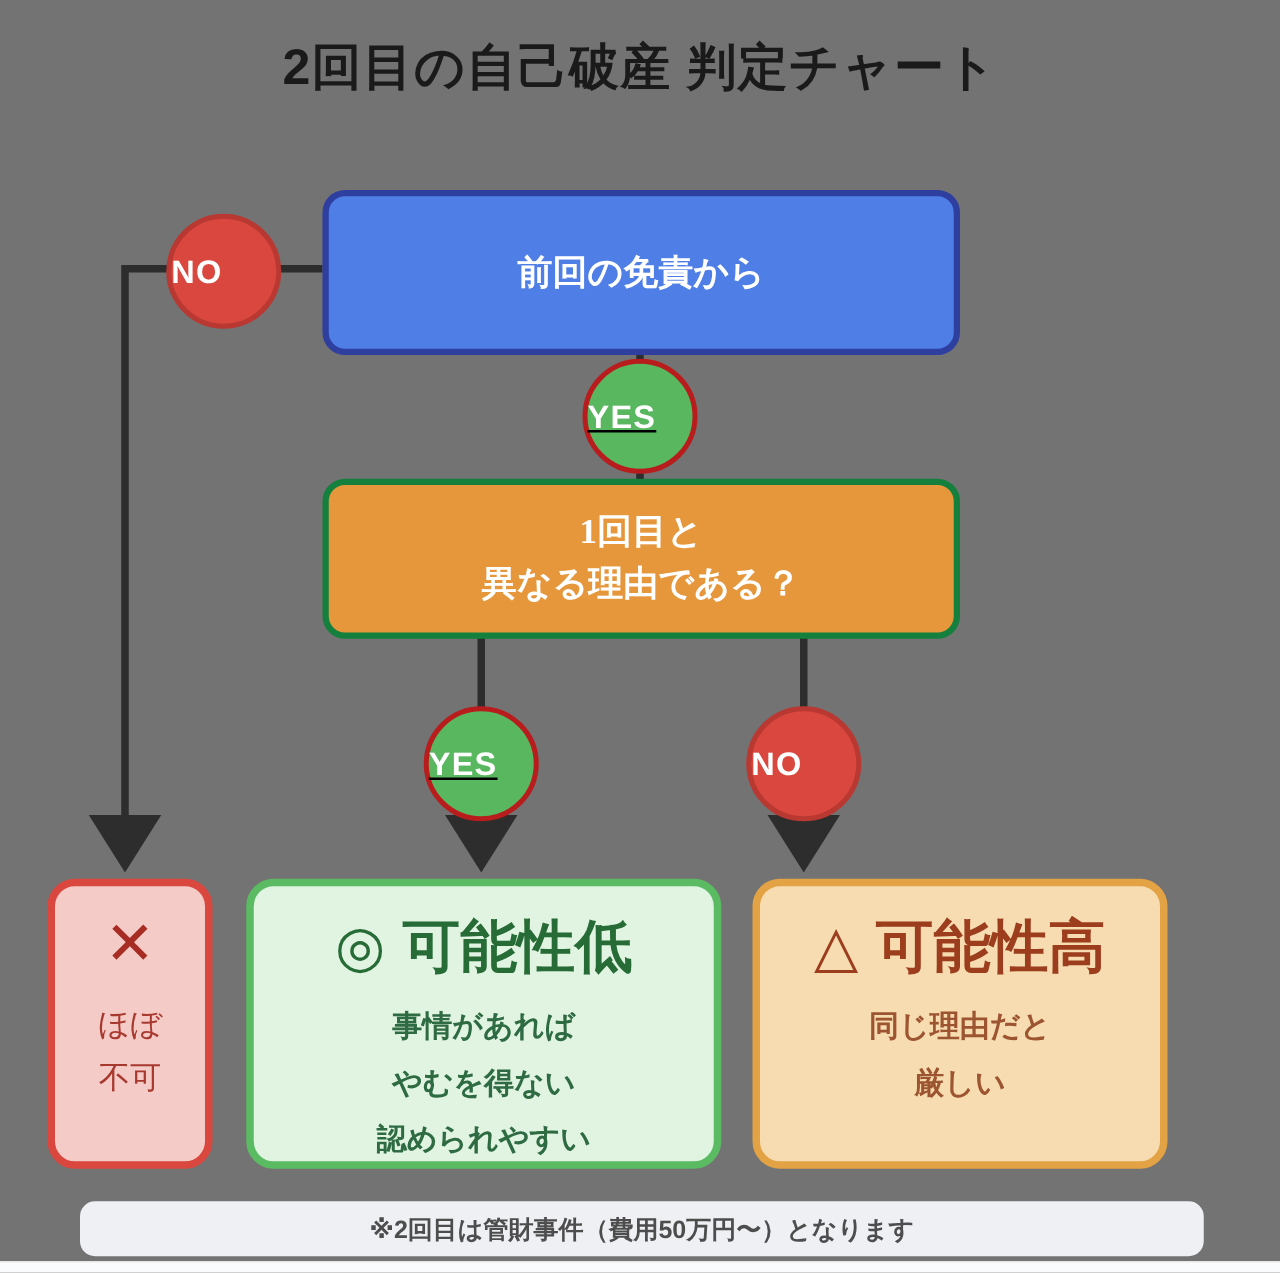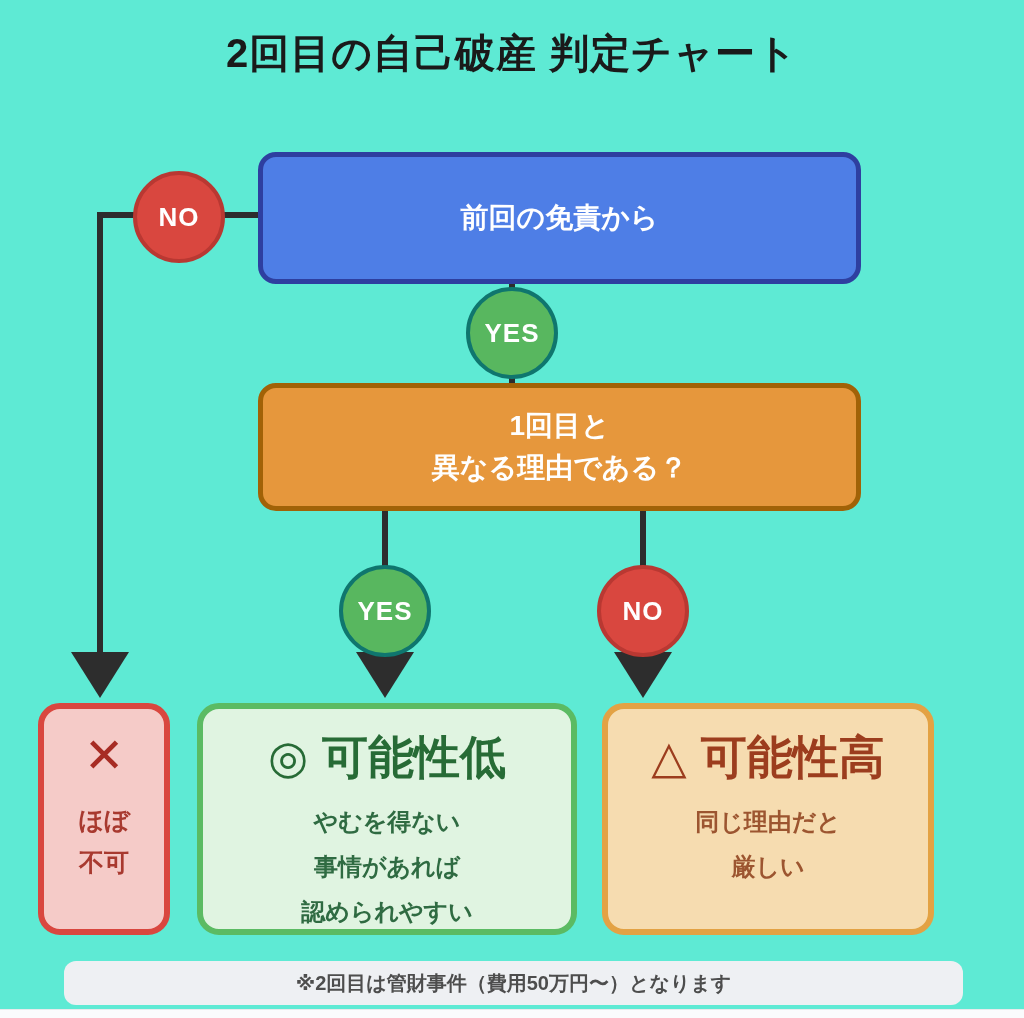--- a/index.html
+++ b/index.html
@@ -1,72 +1,72 @@
 <!DOCTYPE html>
 <html><head>
 <meta charset="utf-8">
 <style>
   html,body{margin:0;padding:0;background:#ffffff;}
   .canvas{
     position:relative;
     width:1024px;height:1018px;
-    background:#5eead4;
+    background:#737373;
     font-family:"Liberation Sans","DejaVu Sans",sans-serif;
     overflow:hidden;
   }
   .title{
     position:absolute;left:0;top:26px;width:1024px;
     margin:0;text-align:center;
     font-size:40px;font-weight:800;color:#1a1a1a;
     letter-spacing:1px;
   }
   
   .line{position:absolute;background:#2d2d2d;z-index:1;}
   .arrow{
     position:absolute;width:0;height:0;z-index:3;
     border-left:29px solid transparent;
     border-right:29px solid transparent;
     border-top:46px solid #2d2d2d;
   }
   
   .qbox{
-    position:absolute;left:258px;width:603px;
+    position:absolute;left:258px;width:510px;
     box-sizing:border-box;border-radius:18px;
     display:flex;flex-direction:column;justify-content:center;align-items:center;
     z-index:2;
   }
   .qbox.blue{top:152px;height:132px;background:#4e7ee6;border:5px solid #2e3fa0;}
-  .qbox.orange{top:383px;height:128px;background:#e6973c;border:5px solid #a16207;}
+  .qbox.orange{top:383px;height:128px;background:#e6973c;border:5px solid #15803d;font-family:Liberation Serif, serif;}
   .qline{
     color:#ffffff;font-size:28px;font-weight:800;line-height:42px;text-align:center;
   }
   
   .circle{
     position:absolute;width:92px;height:92px;border-radius:50%;
-    box-sizing:border-box;display:flex;align-items:center;justify-content:center;
+    box-sizing:border-box;display:flex;align-items:center;
     z-index:4;
   }
-  .circle.green{background:#58b75f;border:4px solid #0f766e;}
+  .circle.green{background:#58b75f;border:4px solid #b91c1c;text-decoration:underline;}
   .circle.red{background:#d9473f;border:4px solid #b93832;}
   .circle span{color:#ffffff;font-size:26px;font-weight:800;letter-spacing:1px;}
   
   .rbox{
     position:absolute;top:703px;height:232px;
     box-sizing:border-box;border-radius:22px;
     display:flex;flex-direction:column;align-items:center;
     z-index:2;
   }
   .rbox.fail{left:38px;width:132px;background:#f5cbc8;border:6px solid #d9473f;}
   .rbox.high{left:197px;width:380px;background:#e0f4e1;border:6px solid #5bbb63;}
   .rbox.low{left:602px;width:332px;background:#f6dcb0;border:6px solid #e3a244;}
   .fail-symbol{
     margin-top:22px;font-size:48px;font-weight:800;color:#a72c24;line-height:50px;
   }
   .fail-lines{margin-top:18px;text-align:center;}
-  .fail-lines div{font-size:25px;font-weight:700;color:#a8392f;line-height:42px;}
+  .fail-lines div{font-size:25px;font-weight:400;color:#a8392f;line-height:42px;}
   .rtitle{
     margin-top:22px;display:flex;align-items:center;gap:14px;
     font-weight:800;line-height:52px;white-space:nowrap;
   }
   .rbox.high .rtitle{color:#276b36;font-size:46px;}
   .rbox.low .rtitle{color:#9c3d1e;font-size:46px;}
   .rtitle .sym{font-weight:700;}
   .rbody{margin-top:16px;text-align:center;}
   .rbox.high .rbody div{font-size:24px;font-weight:700;color:#2f6b42;line-height:45px;}
   .rbox.low .rbody div{font-size:24px;font-weight:700;color:#9c5530;line-height:45px;}
@@ -131,22 +131,22 @@
       <div>不可</div>
     </div>
   </div>
 
   <div class="rbox high">
     <div class="rtitle">
       <span class="sym">◎</span>
       <span>可能性低</span>
     </div>
     <div class="rbody">
+      <div>事情があれば</div>
       <div>やむを得ない</div>
-      <div>事情があれば</div>
       <div>認められやすい</div>
     </div>
   </div>
 
   <div class="rbox low">
     <div class="rtitle">
       <span class="sym">△</span>
       <span>可能性高</span>
     </div>
     <div class="rbody">

